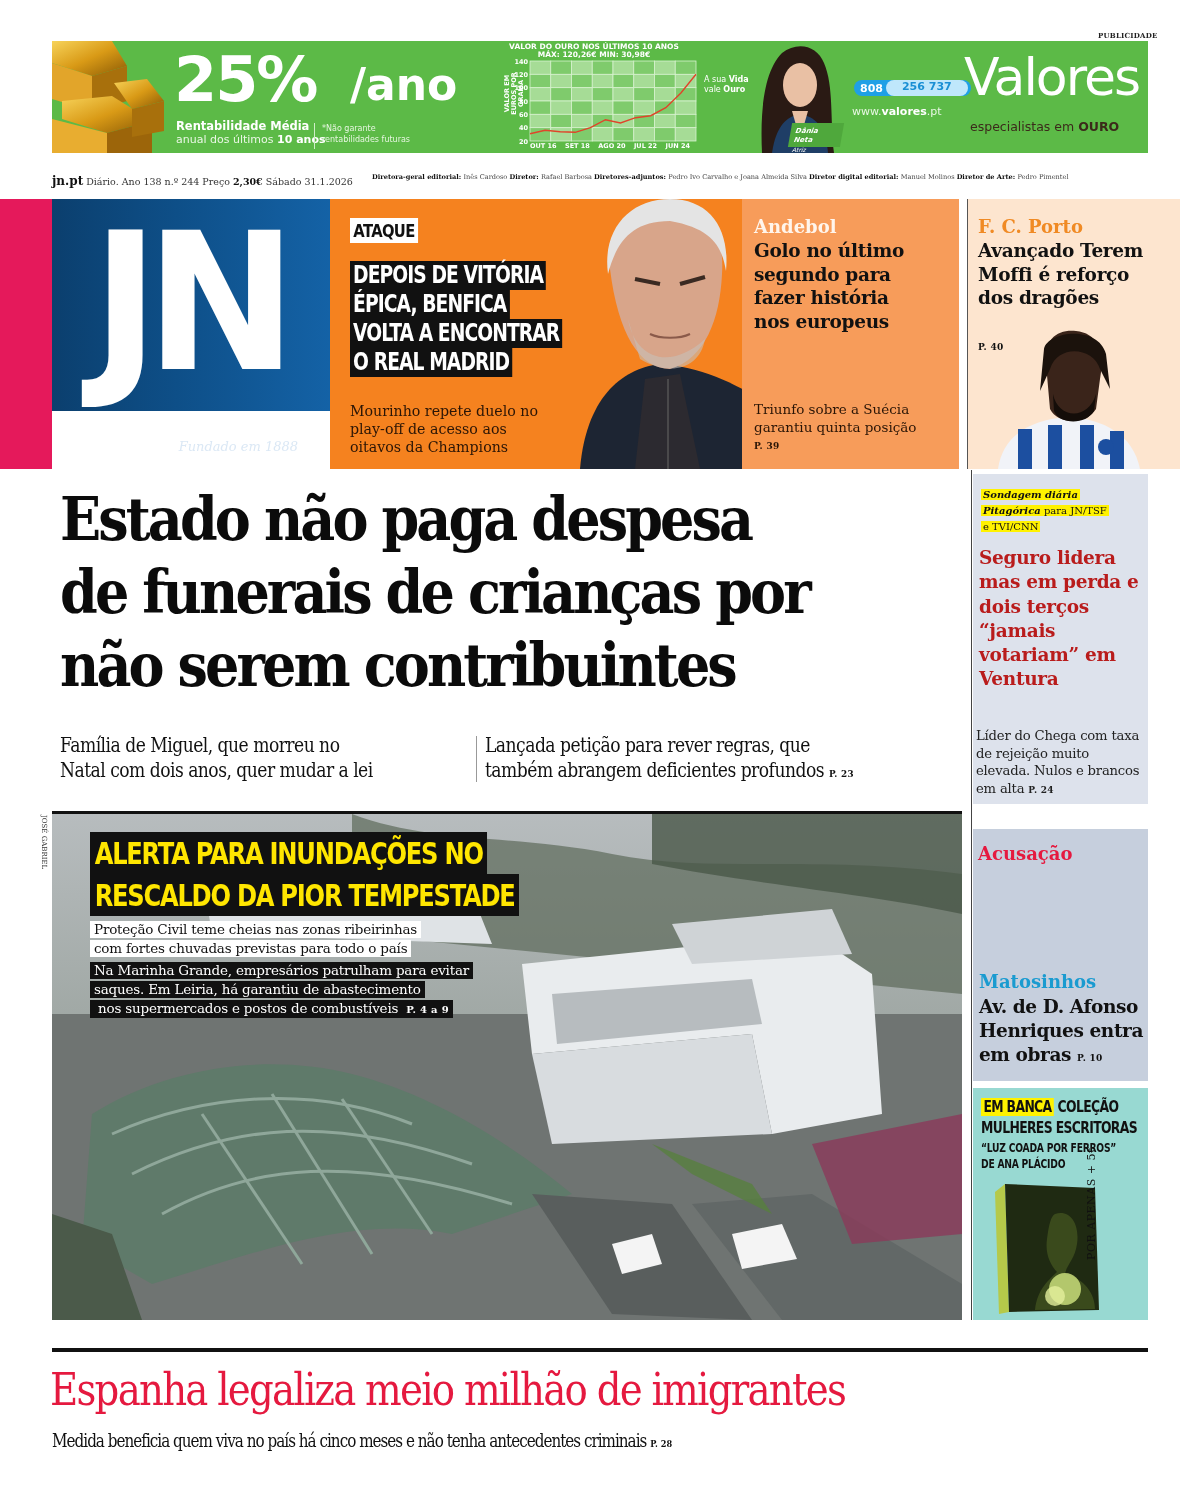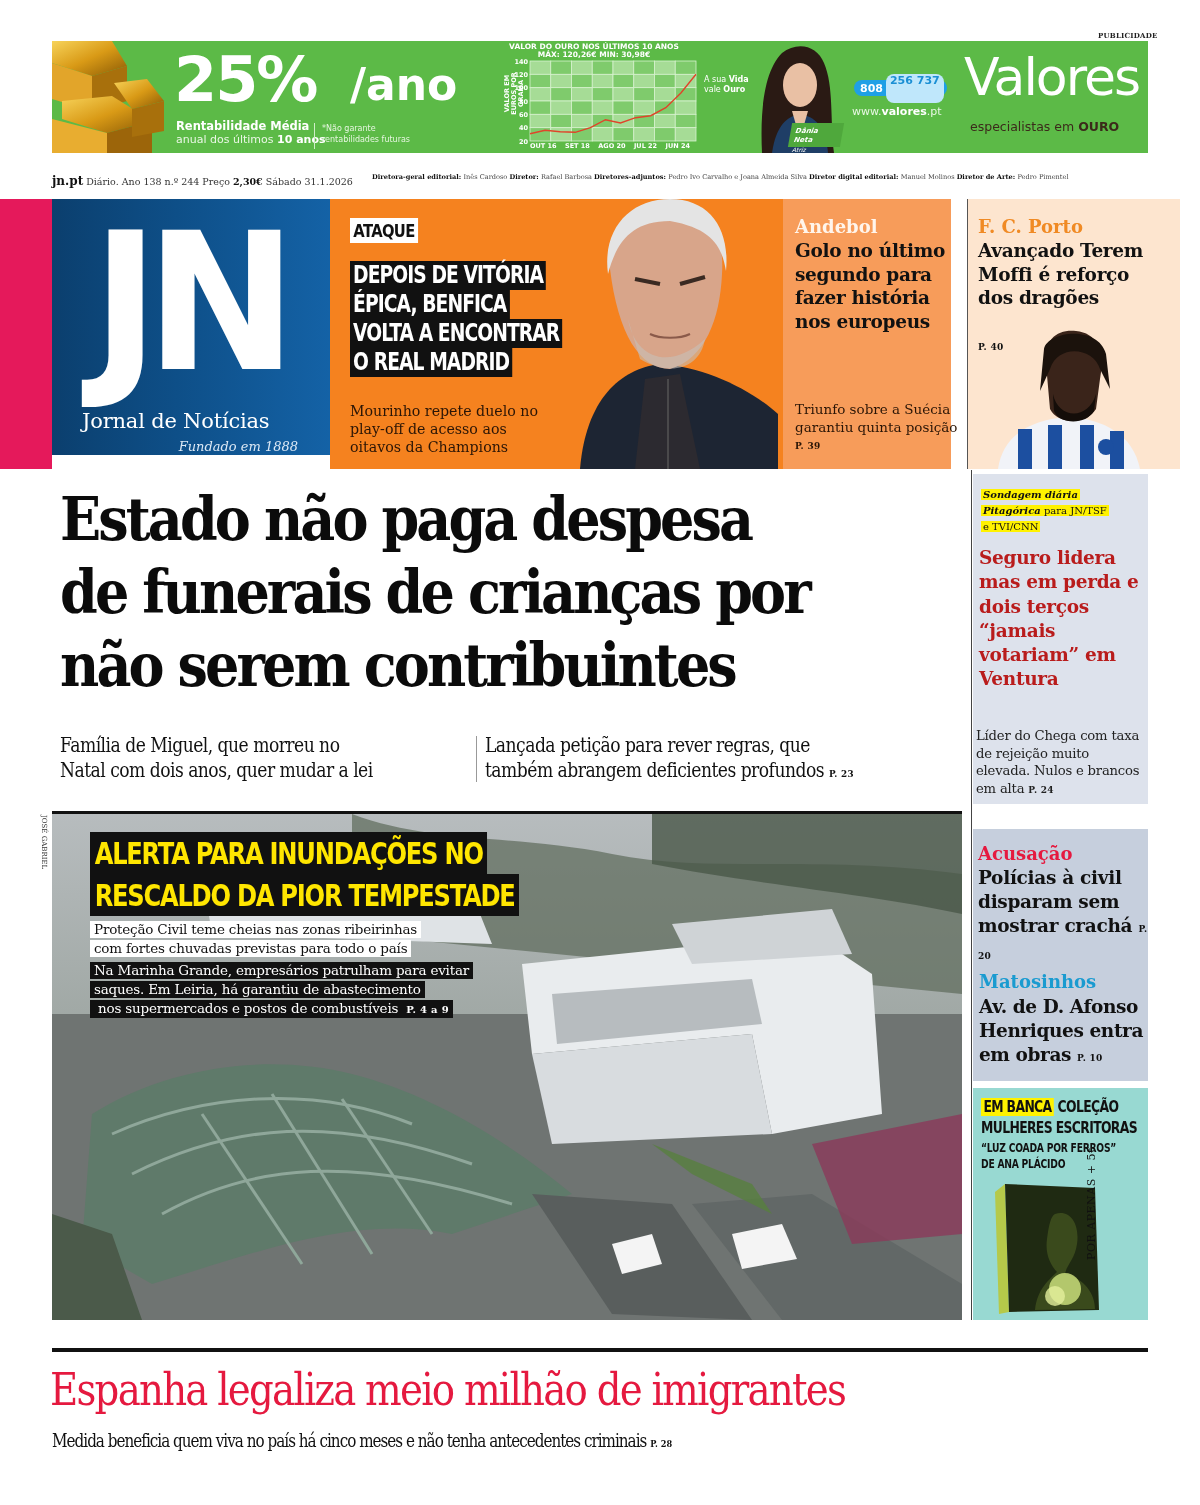--- a/index.html
+++ b/index.html
@@ -24,50 +24,50 @@
     .chart-ylabel { left: -6px; top: 40px; transform: rotate(-90deg); transform-origin: center; color: #fff; font-family: "DejaVu Sans", sans-serif; font-size: 6.5px; font-weight: bold; width: 60px; text-align: center; line-height: 7px; }
     .chart-svg { left: 22px; top: 16px; }
     .chart-xlabels { left: 40px; top: 99px; width: 160px; display: flex; justify-content: space-between; color: #fff; font-family: "DejaVu Sans", sans-serif; font-size: 6.5px; font-weight: bold; }
 
     .ad-vida { left: 652px; top: 34px; color: #fff; font-family: "DejaVu Sans", sans-serif; font-size: 8px; line-height: 10px; }
     .ad-vida b { font-weight: bold; }
     .person { left: 690px; top: 0; width: 100px; height: 112px; }
     .person-tag { left: 738px; top: 82px; width: 52px; height: 24px; background: #4fa83c; transform: skewX(-10deg); color: #fff; font-family: "DejaVu Sans", sans-serif; font-size: 7px; font-style: italic; font-weight: bold; padding: 4px 5px; line-height: 9px; }
     .person-tag span { font-weight: normal; font-size: 6px; }
     .phone { left: 802px; top: 39px; background: #1ea0e6; border-radius: 9px; height: 16px; padding: 0 3px 0 6px; display: flex; align-items: center; gap: 3px; color: #fff; font-family: "DejaVu Sans", sans-serif; font-size: 11px; font-weight: bold; }
-    .phone .p2 { background: #bfe7fb; color: #1a8fd4; border-radius: 8px; padding: 0 4px; height: 29px; line-height: 13px; }
+    .phone .p2 { background: #bfe7fb; color: #1a8fd4; border-radius: 8px; padding: 0 16px; height: 16px; line-height: 13px; }
     .www { left: 800px; top: 64px; color: #e9f7e4; font-family: "DejaVu Sans", sans-serif; font-size: 11px; }
     .www b { color: #fff; }
     .brand { left: 912px; top: 10px; color: #fff; font-family: "DejaVu Sans", sans-serif; font-size: 52px; letter-spacing: -2px; line-height: 1; font-weight: normal; }
     .brand-sub { left: 918px; top: 78px; color: #3b2a1a; font-family: "DejaVu Sans", sans-serif; font-size: 12.5px; }
     .brand-sub b { font-weight: bold; }
 
     
     .infobar { left: 52px; top: 170px; width: 1100px; height: 14px; font-family: "DejaVu Serif", serif; white-space: nowrap; }
     .infobar .site { font-weight: bold; font-size: 12px; color: #111; }
     .infobar .meta { font-size: 9.5px; color: #333; }
     .infobar .meta b { color: #111; }
     .credits { left: 372px; top: 173px; font-size: 6.6px; color: #444; white-space: nowrap; font-family: "DejaVu Serif", serif; }
     .credits b { color: #111; }
 
     
     .pinkbar { left: 0; top: 199px; width: 52px; height: 270px; background: #e5195b; }
-    .logo-box { left: 52px; top: 199px; width: 278px; height: 256px; background: linear-gradient(90deg, #0b3f6e 0%, #0e4f88 45%, #1462a6 100%); }
+    .logo-box { left: 52px; top: 199px; width: 278px; height: 212px; background: linear-gradient(90deg, #0b3f6e 0%, #0e4f88 45%, #1462a6 100%); }
     .logo-jn { left: 40px; top: 20px; color: #fff; font-family: "DejaVu Sans", sans-serif; font-weight: bold; font-size: 190px; line-height: 170px; letter-spacing: -14px; transform: scaleX(0.95); transform-origin: left; }
     .logo-name { left: 30px; top: 210px; color: #fff; font-family: "DejaVu Serif", serif; font-size: 21px; letter-spacing: -0.2px; }
     .logo-founded { right: 32px; top: 240px; color: #dbe8f5; font-family: "DejaVu Serif", serif; font-style: italic; font-size: 13px; }
 
     .orange-box { left: 330px; top: 199px; width: 448px; height: 270px; background: #f5821f; overflow: hidden; }
     .kicker-white { left: 20px; top: 19px; background: #fff; color: #111; font-family: "DejaVu Sans", sans-serif; font-weight: bold; font-size: 18px; padding: 2px 4px; letter-spacing: -0.8px; transform: scaleX(0.82); transform-origin: left; }
     .black-hl { left: 20px; top: 62px; width: 200px; }
     .black-hl span { display: inline-block; background: #111; color: #fff; font-family: "DejaVu Sans", sans-serif; font-weight: bold; font-size: 24px; line-height: 29px; padding: 0 4px; letter-spacing: -1.2px; transform: scaleX(0.78); transform-origin: left; white-space: nowrap; }
     .orange-sub { left: 20px; top: 203px; width: 200px; color: #2a1506; font-family: "DejaVu Serif", serif; font-size: 14.2px; line-height: 18px; }
     .mourinho { left: 210px; top: 0; width: 238px; height: 270px; }
 
-    .andebol-box { left: 783px; top: 199px; width: 168px; height: 270px; background: #f79c5a; }
+    .andebol-box { left: 742px; top: 199px; width: 217px; height: 270px; background: #f79c5a; }
     .kicker-andebol { left: 12px; top: 17px; color: #fff5ec; font-family: "DejaVu Serif", serif; font-weight: bold; font-size: 18px; }
     .hl-andebol { left: 12px; top: 40px; width: 165px; color: #111; font-family: "DejaVu Serif", serif; font-weight: bold; font-size: 18.5px; line-height: 23.5px; letter-spacing: -0.3px; }
     .sub-andebol { left: 12px; top: 202px; width: 165px; color: #2a1506; font-family: "DejaVu Serif", serif; font-size: 13.5px; line-height: 17.5px; }
     .pref { font-family: "DejaVu Serif", serif; font-weight: bold; font-size: 9px; letter-spacing: 0.3px; }
 
     .vline { width: 1px; background: #555; }
     .porto-box { left: 968px; top: 199px; width: 212px; height: 270px; background: #fde5cf; overflow: hidden; }
     .kicker-porto { left: 10px; top: 17px; color: #f08a24; font-family: "DejaVu Serif", serif; font-weight: bold; font-size: 18px; }
     .hl-porto { left: 10px; top: 40px; width: 170px; color: #111; font-family: "DejaVu Serif", serif; font-weight: bold; font-size: 18.5px; line-height: 23.5px; letter-spacing: -0.3px; }
     .porto-p { left: 10px; top: 143px; }
@@ -327,21 +327,20 @@
     <span><i>Sondagem diária</i></span><br>
     <span><i>Pitagórica</i><span style="padding:0"> para JN/TSF</span></span><br>
     <span>e TVI/CNN</span>
   </div>
   <div class="abs poll-hl">Seguro lidera mas em perda e dois terços “jamais votariam” em Ventura</div>
   <div class="abs poll-sub"><span>Líder do Chega com taxa de rejeição muito elevada. Nulos e brancos em alta</span> <span class="pref">P. 24</span></div>
 </div>
 
 <div class="abs acus-box">
   <div class="abs kicker-acus">Acusação</div>
-  <div class="abs hl-acus"><span>Polícias à civil disparam sem mostrar crachá</span> <span class="pref">P. 20</span></div>
 </div>
 
 <div class="abs mato-box">
   <div class="abs kicker-mato">Matosinhos</div>
   <div class="abs hl-mato"><span>Av. de D. Afonso Henriques entra em obras</span> <span class="pref">P. 10</span></div>
 </div>
 
 <div class="abs banca-box">
   <div class="abs banca-hl">
     <span class="hl">EM BANCA</span><span> COLEÇÃO</span><br>

